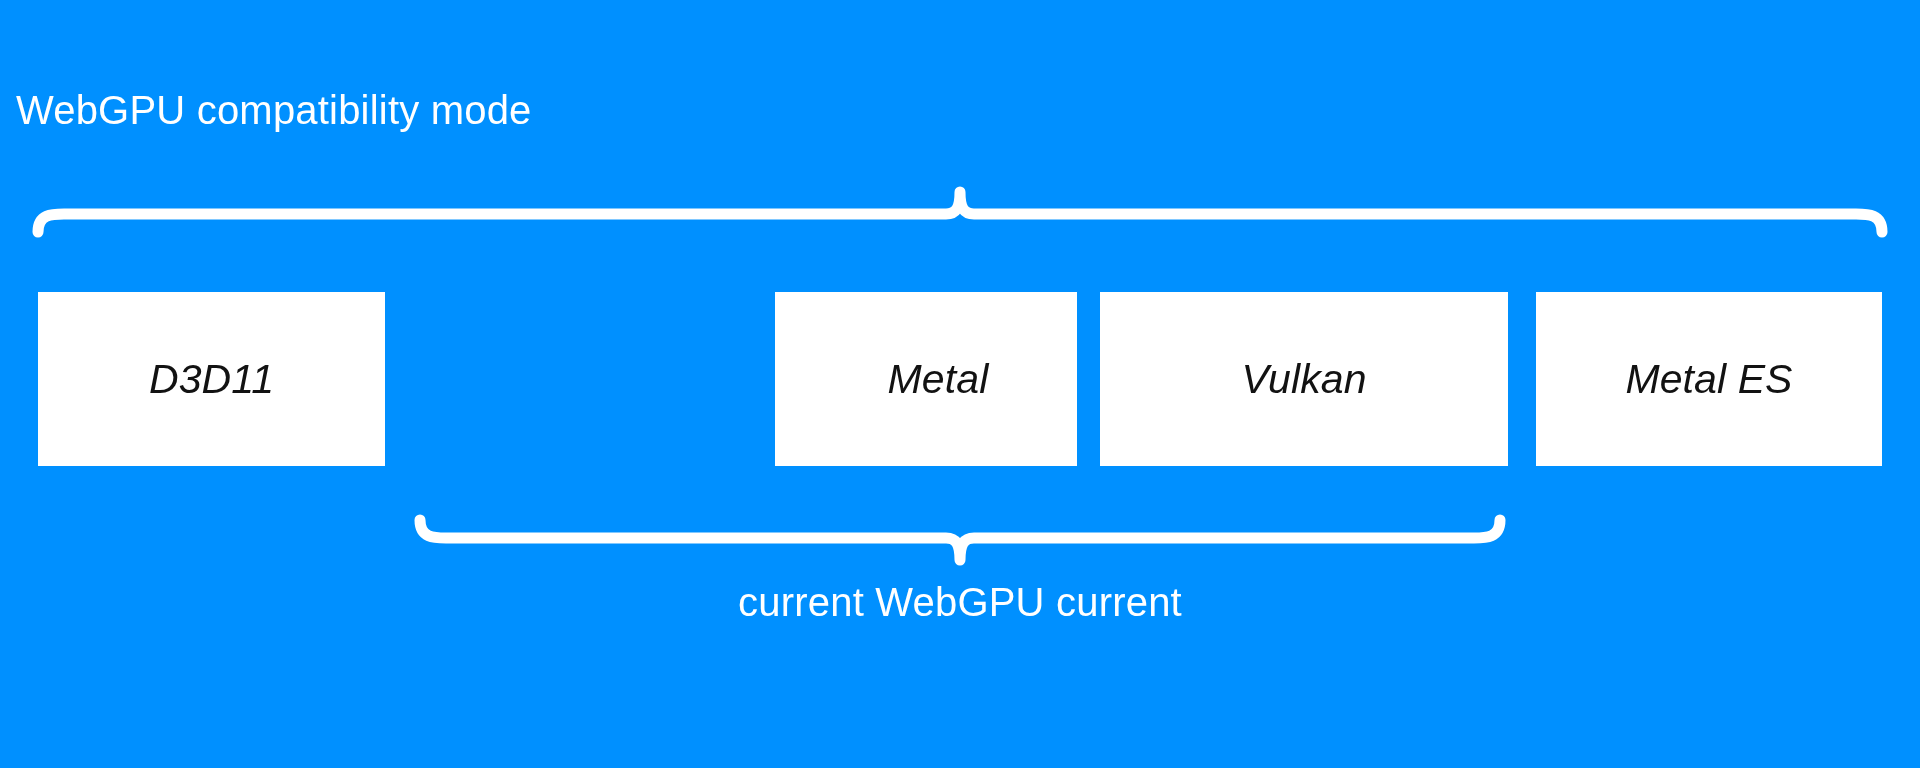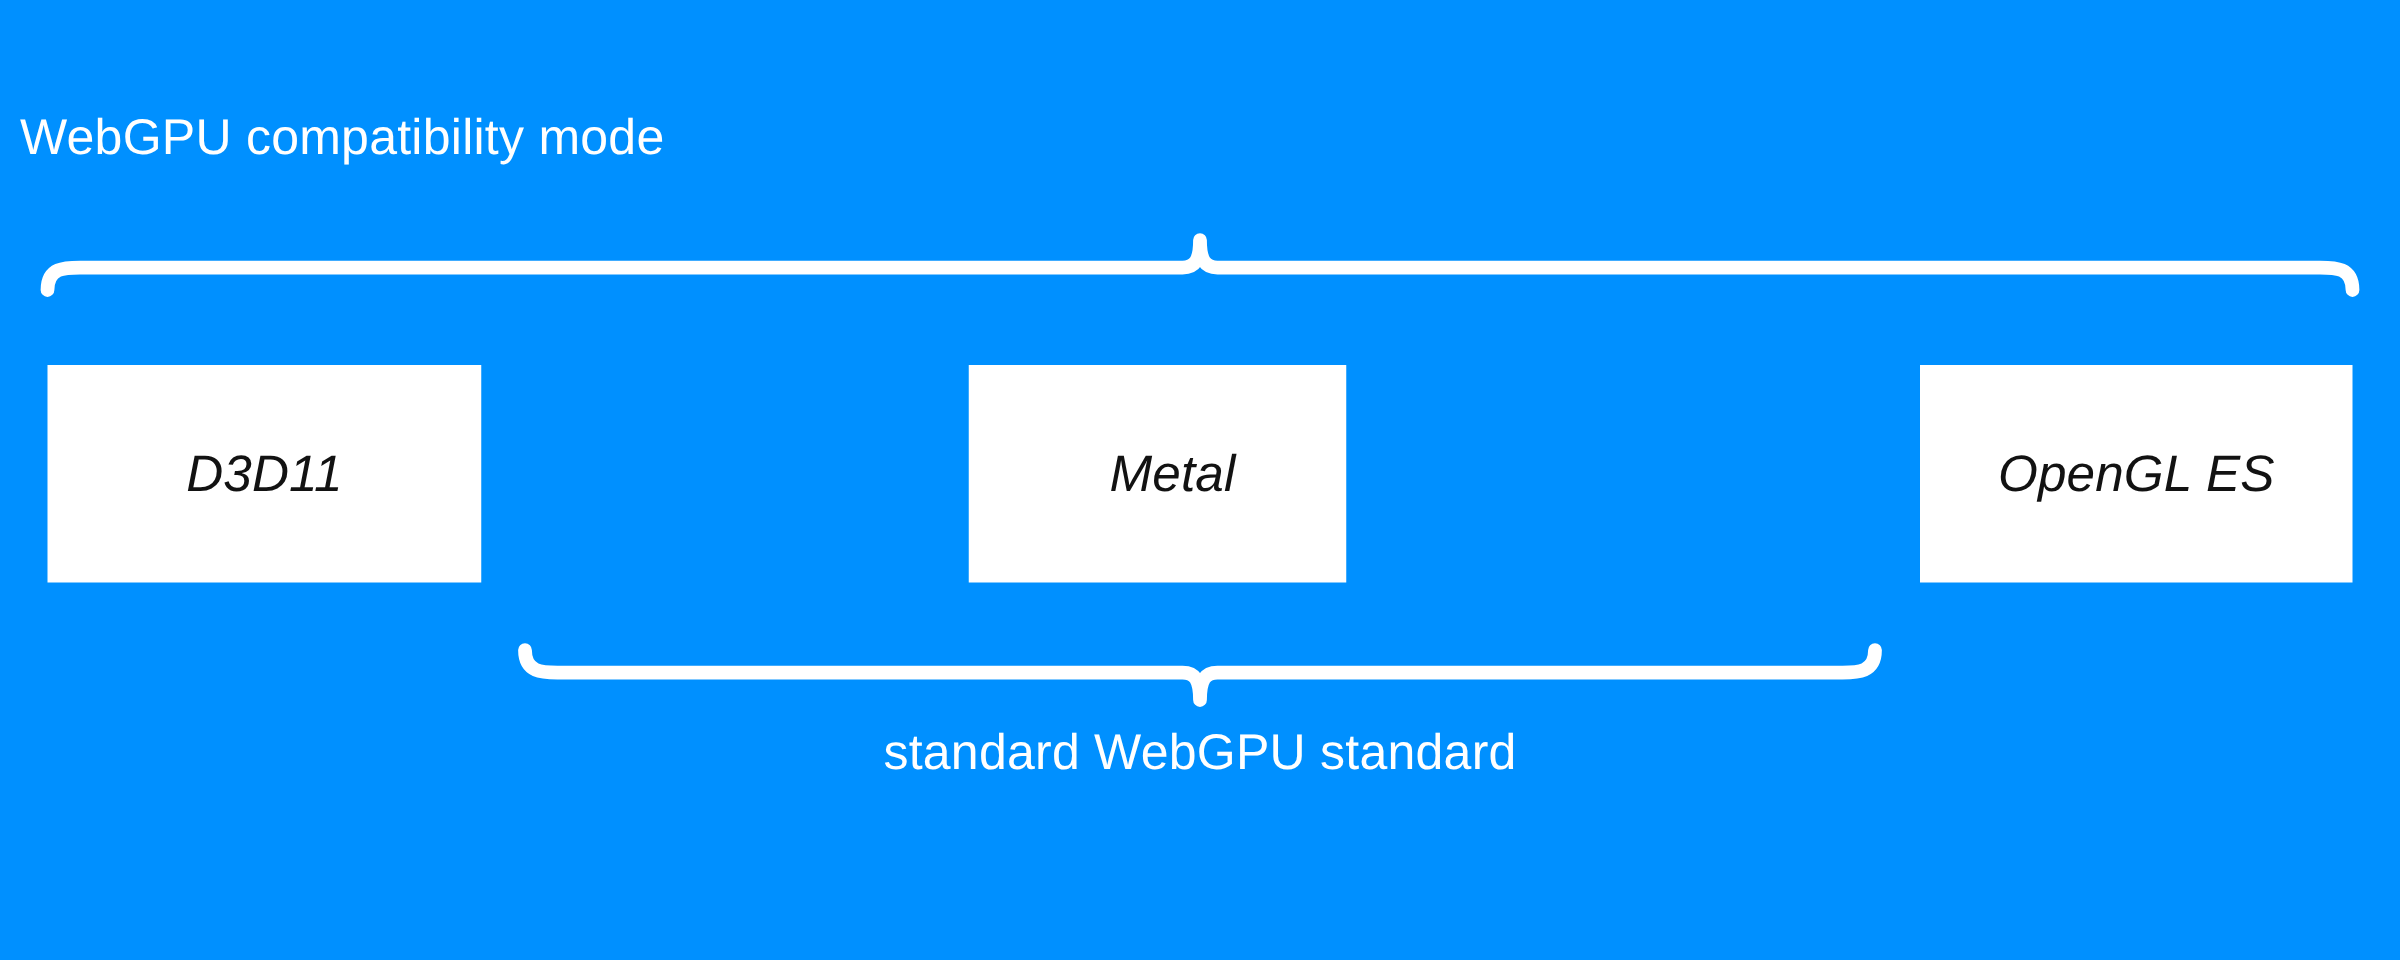--- a/index.html
+++ b/index.html
@@ -123,34 +123,37 @@
 
     <div class="api-box" style="left:38px;width:347px;">
       <span class="api-box-label">D3D11</span>
     </div>
 
 
     <div class="api-box" style="left:775px;width:302px;padding-left:24px;">
       <span class="api-box-label">Metal</span>
     </div>
 
+    <div class="api-box" style="left:1100px;width:408px;">
+      <span class="api-box-label">Vulkan</span>
+    </div>
 
     <div class="api-box" style="left:1536px;width:346px;">
-      <span class="api-box-label">OpenGL ES</span>
+      <span class="api-box-label">Metal ES</span>
     </div>
 
   </div>
 
   <div class="brace brace-bottom">
     <svg viewBox="0 0 1096 60" preserveAspectRatio="none" aria-hidden="true">
       <path d="M 8 8
                C 8 26, 22 26, 34 26
                L 534 26
                C 544 26, 548 32, 548 48
                C 548 32, 552 26, 562 26
                L 1062 26
                C 1074 26, 1088 26, 1088 8" fill="none" stroke="#ffffff" stroke-width="11" stroke-linecap="round" stroke-linejoin="round"></path>
     </svg>
   </div>
 
-  <div class="bottom-label">standard WebGPU standard</div>
+  <div class="bottom-label">current WebGPU current</div>
 
 </div>
 
 </body></html>

